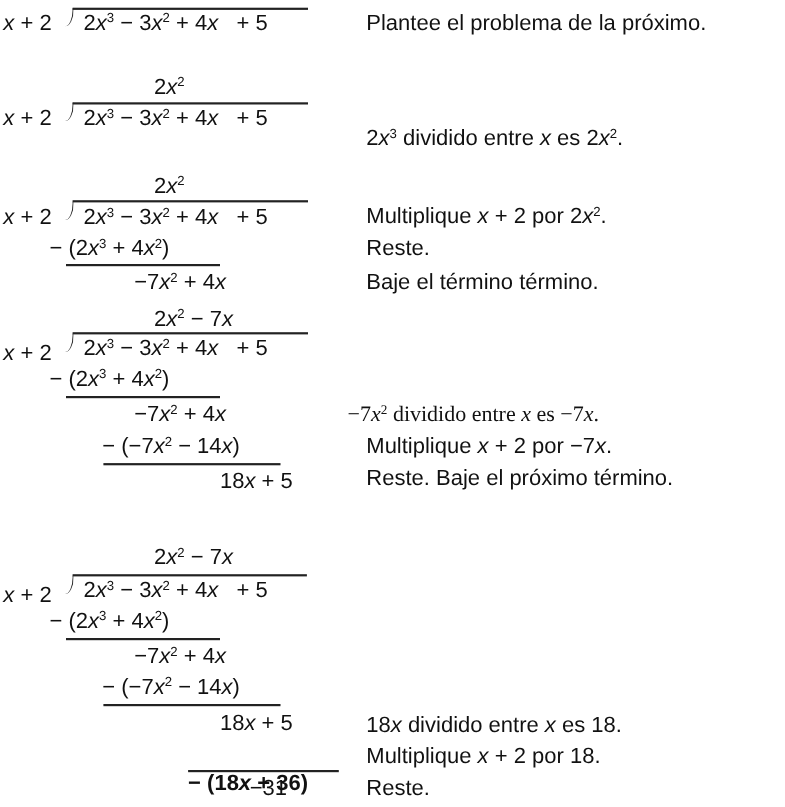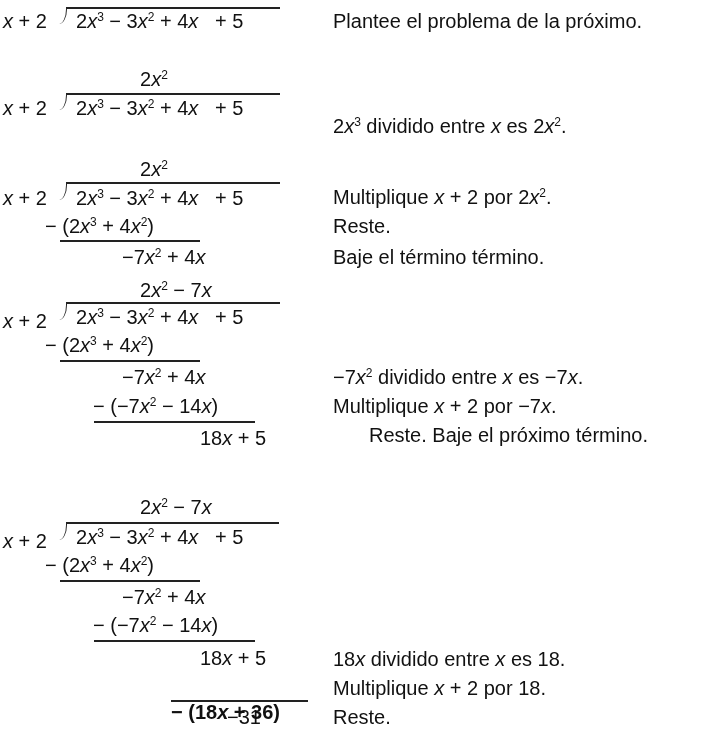--- a/index.html
+++ b/index.html
@@ -51,23 +51,23 @@
   <div class="t" style="left:3px;top:310px;"><i>x</i><span> + </span><span>2</span></div>
   <div class="brk" style="left:59px;top:303px;"></div>
   <div class="hl" style="left:66px;top:302px;width:214px;"></div>
   <div class="t" style="left:76px;top:306px;"><span>2</span><i>x</i><sup>3</sup><span> − </span>3<i>x</i><sup>2</sup><span> + </span><span>4</span><i>x</i>  <span> + </span><span>5</span></div>
   <div class="t" style="left:45px;top:334px;"><span>− (</span><span>2</span><i>x</i><sup>3</sup><span> + </span><span>4</span><i>x</i><sup>2</sup><span>)</span></div>
   <div class="hl" style="left:60px;top:360px;width:140px;"></div>
   <div class="t" style="left:122px;top:366px;"><span>−7</span><i>x</i><sup>2</sup><span> + </span><span>4</span><i>x</i></div>
   <div class="t" style="left:93px;top:395px;"><span>− (−</span><span>7</span><i>x</i><sup>2</sup><span> − </span><span>14</span><i>x</i><span>)</span></div>
   <div class="hl" style="left:94px;top:421px;width:161px;"></div>
   <div class="t" style="left:200px;top:427px;"><span>18</span><i>x</i><span> + </span><span>5</span></div>
-  <div class="t" style="left:333px;top:366px;"><span>−7</span><i>x</i><sup>2</sup><span> dividido entre </span><i>x</i><span> es </span><span>−7</span><i>x</i><span>.</span></div>
+  <div class="t" style="left:316px;top:366px;font-family:Liberation Serif, serif;"><span>−7</span><i>x</i><sup>2</sup><span> dividido entre </span><i>x</i><span> es </span><span>−7</span><i>x</i><span>.</span></div>
   <div class="t" style="left:333px;top:395px;"><span>Multiplique </span><i>x</i><span> + </span><span>2</span><span> por </span><span>−7</span><i>x</i><span>.</span></div>
-  <div class="t" style="left:333px;top:424px;margin-left:36px;">Reste. Baje el próximo término.</div>
+  <div class="t" style="left:333px;top:424px;">Reste. Baje el próximo término.</div>
 </div>
 
 <div>
   <div class="t" style="left:140px;top:496px;"><span>2</span><i>x</i><sup>2</sup><span> − </span><span>7</span><i>x</i></div>
   <div class="t" style="left:3px;top:530px;"><i>x</i><span> + </span><span>2</span></div>
   <div class="brk" style="left:59px;top:523px;"></div>
   <div class="hl" style="left:66px;top:522px;width:213px;"></div>
   <div class="t" style="left:76px;top:526px;"><span>2</span><i>x</i><sup>3</sup><span> − </span>3<i>x</i><sup>2</sup><span> + </span><span>4</span><i>x</i>  <span> + </span><span>5</span></div>
   <div class="t" style="left:45px;top:554px;"><span>− (</span><span>2</span><i>x</i><sup>3</sup><span> + </span><span>4</span><i>x</i><sup>2</sup><span>)</span></div>
   <div class="hl" style="left:60px;top:580px;width:140px;"></div>

